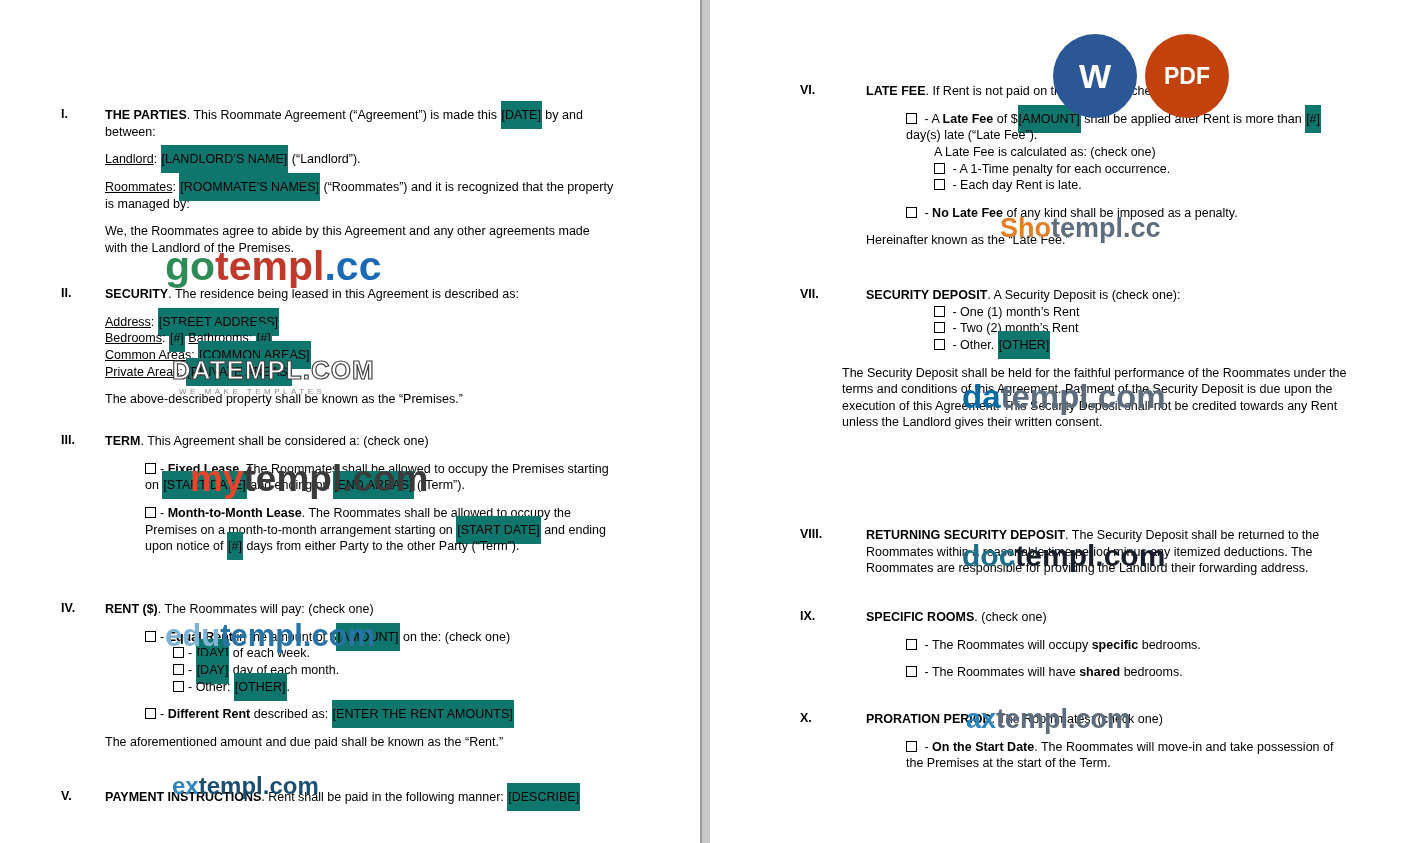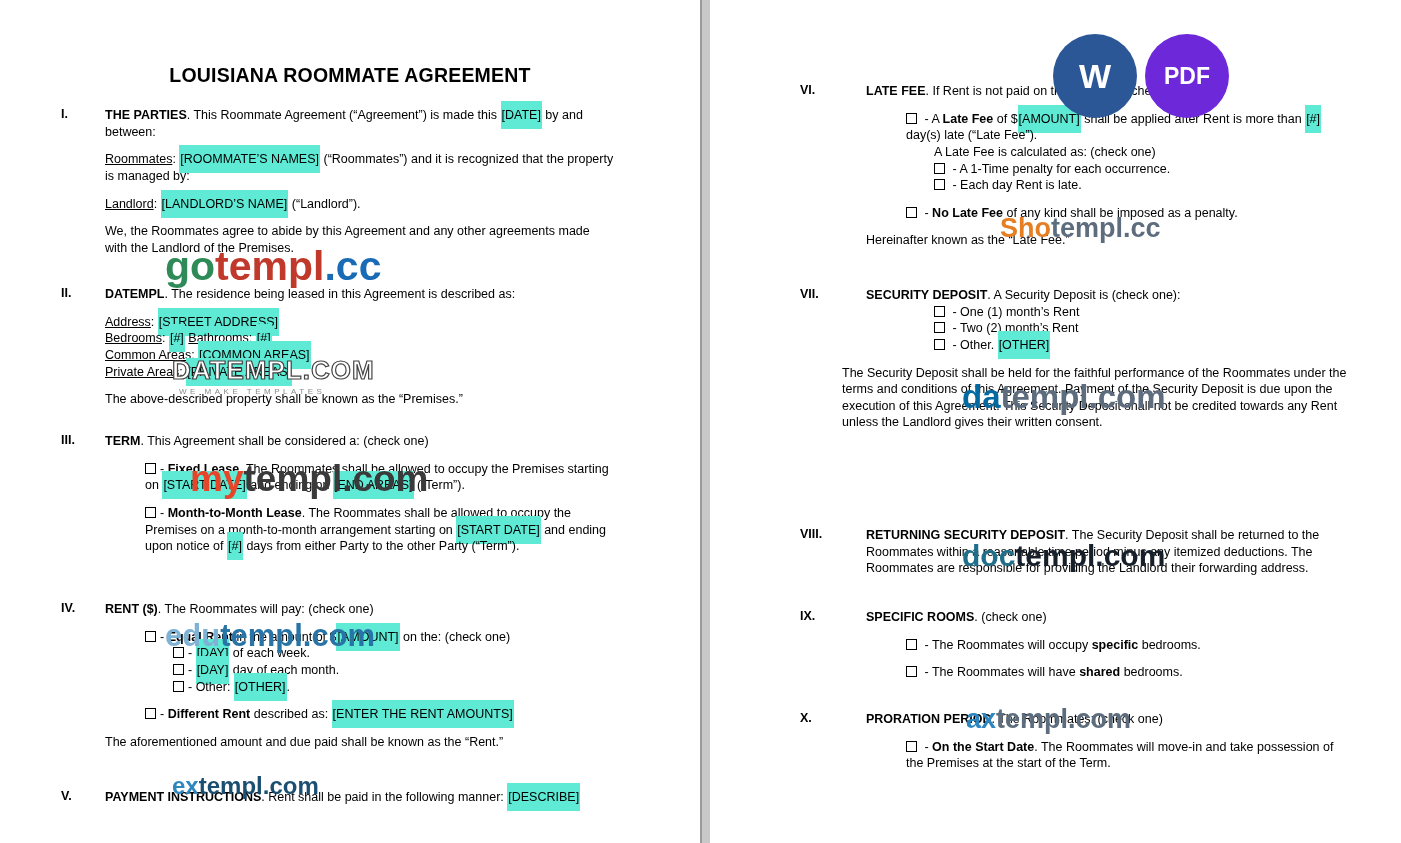--- a/index.html
+++ b/index.html
@@ -65,21 +65,21 @@
     font-size: 12.5px;
     font-weight: bold;
   }
   .body-l { left: 105px; width: 510px; }
   .num-l { left: 61px; }
   .ind1 { margin-left: 40px; }
   .ind2 { margin-left: 68px; }
   b { font-weight: bold; }
   .u { text-decoration: underline; }
   .fill {
-    background: #5eead4;
+    background: #0f766e;
     padding: 7px 1px;
   }
   .cb {
     display: inline-block;
     width: 9px;
     height: 9px;
     border: 1px solid #000;
     margin-right: 4px;
     vertical-align: -1px;
   }
@@ -130,48 +130,47 @@
     justify-content: center;
     color: #fff;
     font-weight: bold;
   }
   #badge-word {
     left: 1053px; top: 34px; width: 84px; height: 84px;
     background: #2b5797; font-size: 34px;
   }
   #badge-pdf {
     left: 1145px; top: 34px; width: 84px; height: 84px;
-    background: #6d28d9; font-size: 23px;
+    background: #c2410c; font-size: 23px;
   }
 </style>
 </head>
 <body>
 
 <div class="page" id="page-left">
 
-  <div class="doc-title">LOUISIANA ROOMMATE AGREEMENT</div>
 
   <div class="num num-l" style="top:107px;">I.</div>
   <div class="sec body-l" style="top:107px;">
     <div>
       <b>THE PARTIES</b><span>. This Roommate Agreement (“Agreement”) is made this </span><span class="fill">[DATE]</span><span> by and between:</span>
     </div>
     <div class="blk">
+      <span class="u">Landlord</span>: <span class="fill">[LANDLORD’S NAME]</span><span> (“Landlord”).</span>
+    </div>
+    <div class="blk">
       <span class="u">Roommates</span>: <span class="fill">[ROOMMATE’S NAMES]</span><span> (“Roommates”) and it is recognized that the property is managed by:</span>
-    </div>
-    <div class="blk">
-      <span class="u">Landlord</span>: <span class="fill">[LANDLORD’S NAME]</span><span> (“Landlord”).</span>
     </div>
     <div class="blk">We, the Roommates agree to abide by this Agreement and any other agreements made with the Landlord of the Premises.</div>
   </div>
 
   <div class="num num-l" style="top:286px;">II.</div>
   <div class="sec body-l" style="top:286px;">
     <div>
-      <b>DATEMPL</b><span>. The residence being leased in this Agreement is described as:</span>
+      <b>SECURITY</b><span>. The residence being leased in this Agreement is described as:</span>
     </div>
     <div class="blk">
       <span class="u">Address</span>: <span class="fill">[STREET ADDRESS]</span>
     </div>
     <div class="tight">
       <span class="u">Bedrooms</span>: <span class="fill">[#]</span>
       <span class="u">Bathrooms</span>: <span class="fill">[#]</span>
     </div>
     <div class="tight">
       <span class="u">Common Areas</span>: <span class="fill">[COMMON AREAS]</span>

